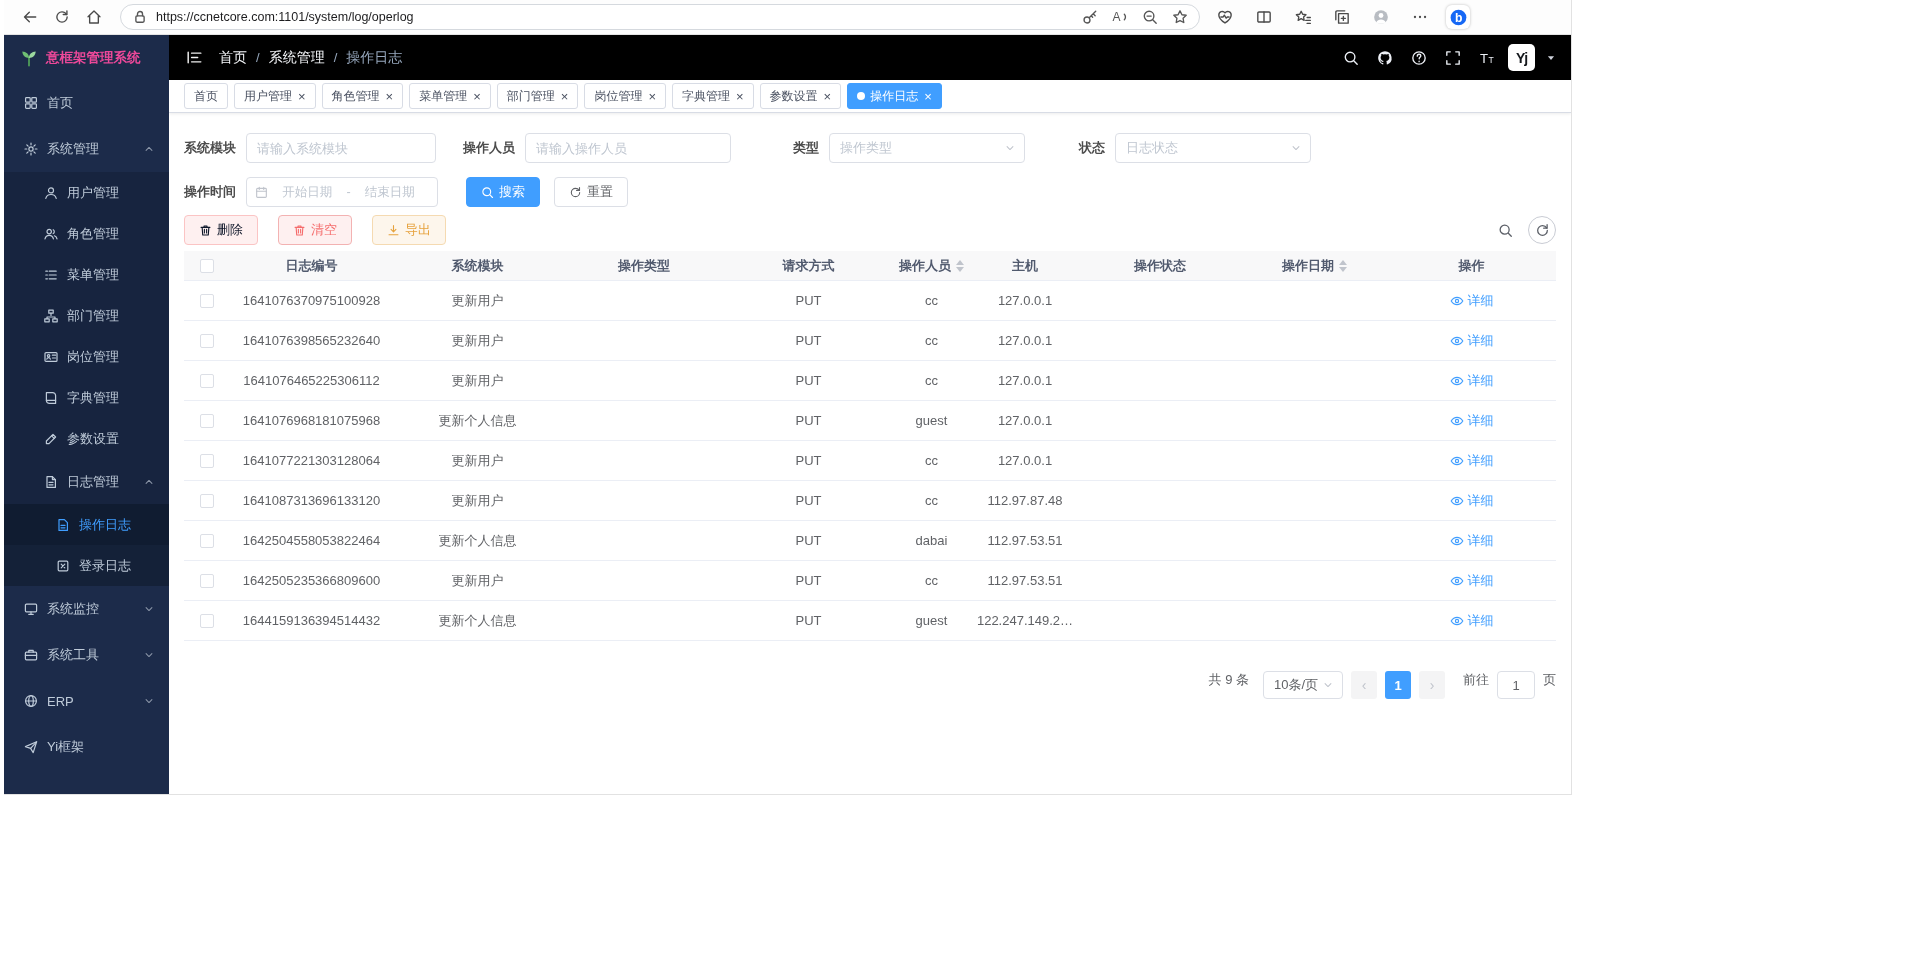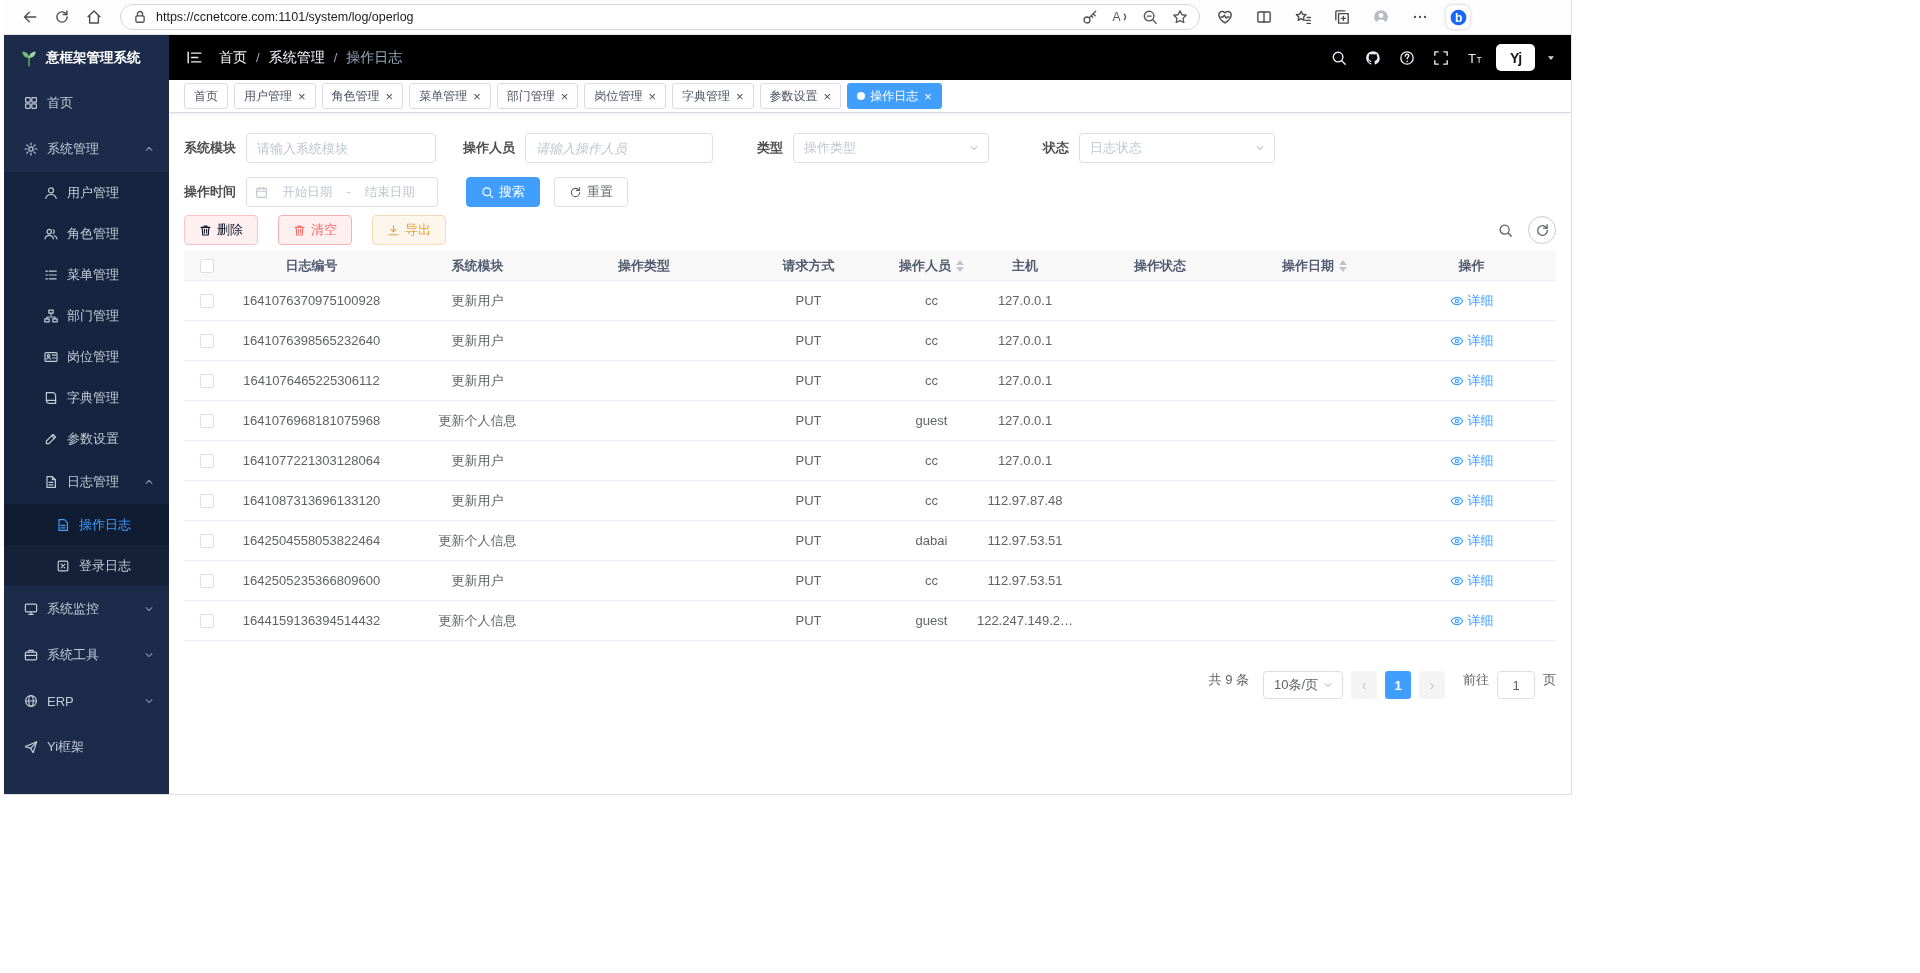--- a/index.html
+++ b/index.html
@@ -17,21 +17,21 @@
   .chrome-right{display:flex;align-items:center;margin-left:12px;gap:13px}
   .chrome-right .bicon{width:26px}
   .bing-badge{width:24px;height:24px;border-radius:6px;background:#fff;box-shadow:0 0 3px rgba(0,0,0,.25);display:flex;align-items:center;justify-content:center}
   .bing-badge svg{width:19px;height:19px}
 
   
   .app{flex:1;display:flex;overflow:hidden}
   .sidebar{flex:0 0 165px;width:165px;background:#1c2b4a;color:#bfcbd9;display:flex;flex-direction:column;overflow:hidden}
   .logo-row{height:45px;display:flex;align-items:center;padding:0 0 0 16px;flex:0 0 45px}
   .logo-row svg{width:18px;height:18px}
-  .logo-title{color:#ffffff;font-size:13.5px;font-weight:bold;margin-left:8px;white-space:nowrap}
+  .logo-title{color:#ec4899;font-size:13.5px;font-weight:bold;margin-left:8px;white-space:nowrap}
   .menu{flex:1;overflow:hidden}
   .menu-item{display:flex;align-items:center;font-size:13px;cursor:pointer;color:#bfcbd9;white-space:nowrap}
   .menu-item .ic{width:14px;height:14px;margin-right:9px;flex:0 0 14px}
   .menu-item .ic svg{width:14px;height:14px}
   .menu-item .mi-label{flex:1}
   .menu-item .mi-arrow{width:12px;height:12px;margin-right:14px;color:#8b96a8}
   .menu-item .mi-arrow svg{width:12px;height:12px}
   .menu-item.lv0{height:46px;padding-left:20px}
   .menu-item.lv1{height:41px;padding-left:40px;background:#17243f}
   .menu-item.lv1.group{height:45px}
@@ -44,21 +44,21 @@
   .navbar{flex:0 0 45px;height:45px;background:#000;display:flex;align-items:center;color:#fff;padding:0 14px}
   .nav-hamburger{width:22px;height:22px;color:#f0f0f0;display:flex;align-items:center;justify-content:center}
   .nav-hamburger svg{width:17px;height:17px}
   .breadcrumb{display:flex;align-items:center;margin-left:14px;font-size:14px}
   .crumb{color:#f5f7fa}
   .crumb.current{color:#97a8be}
   .crumb-sep{color:#97a8be;margin:0 9px;font-size:13px}
   .nav-right{margin-left:auto;display:flex;align-items:center;gap:8px}
   .nav-icon{width:26px;height:26px;display:flex;align-items:center;justify-content:center;color:#eceff5}
   .nav-icon svg{width:16px;height:16px}
-  .user-logo{width:39px;height:27px;background:#fff;border-radius:5px;display:flex;align-items:center;justify-content:center;font-weight:bold;font-size:14px;color:#15181c;letter-spacing:-1px}
+  .user-logo{width:27px;height:27px;background:#fff;border-radius:5px;display:flex;align-items:center;justify-content:center;font-weight:bold;font-size:14px;color:#15181c;letter-spacing:-1px}
   .user-caret{color:#cfd3dc;margin-left:2px;width:12px;height:12px}
   .user-caret svg{width:12px;height:12px}
 
   
   .tagbar{flex:0 0 33px;height:33px;background:#fff;border-bottom:1px solid #d8dce5;box-shadow:0 1px 3px rgba(0,0,0,.08);display:flex;align-items:center;padding:0 15px;gap:6px;position:relative;z-index:2}
   .tab{height:26px;display:inline-flex;align-items:center;gap:5px;padding:0 9px;border:1px solid #d8dce5;background:#fff;color:#495060;font-size:12px;border-radius:3px;cursor:pointer;white-space:nowrap}
   .tab .dot{width:8px;height:8px;border-radius:50%;background:#fff;display:inline-block}
   .tab .close{font-size:13px;line-height:1;margin-left:1px}
   .tab.active{background:#409eff;border-color:#409eff;color:#fff}
 
@@ -517,22 +517,22 @@
               <span class="close">×</span>
             </span>
           </div>
 
         <div class="content">
 
           <div class="filter-row r1">
             <span class="lbl">系统模块</span>
             <input class="inp" style="width: 190px;" placeholder="请输入系统模块">
             <span class="lbl" style="margin-left:27px">操作人员</span>
-            <input class="inp" style="width: 188px; font-style: italic;" placeholder="请输入操作人员">
-            <span class="lbl" style="margin-left:44px">类型</span>
+            <input class="inp" style="width: 206px;" placeholder="请输入操作人员">
+            <span class="lbl" style="margin-left:62px">类型</span>
             <div class="sel" style="width:196px">
               <span>操作类型</span>
               <span class="ic">
                   <svg viewBox="0 0 14 14">
                     <path d="M3.6 5.4L7 8.8l3.4-3.4"></path>
                   </svg>
                 </span>
             </div>
             <span class="lbl" style="margin-left:54px">状态</span>
             <div class="sel" style="width:196px">

